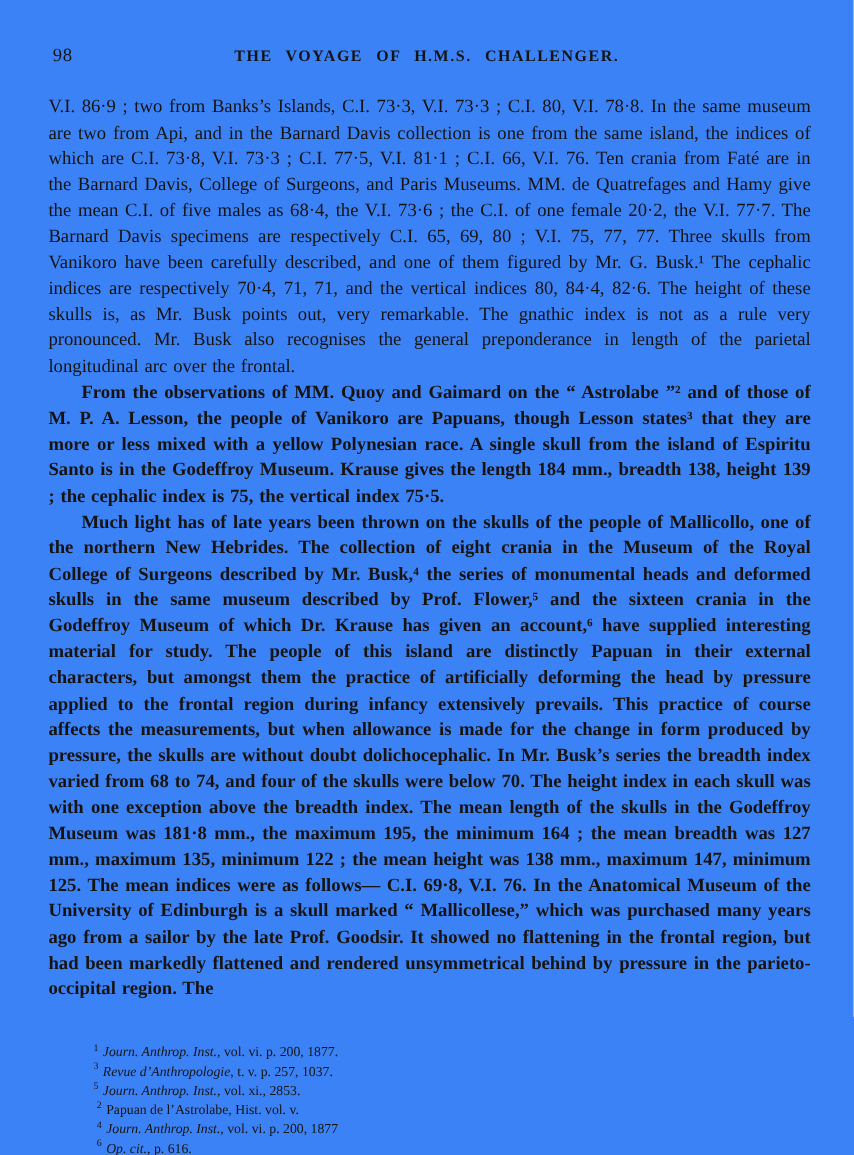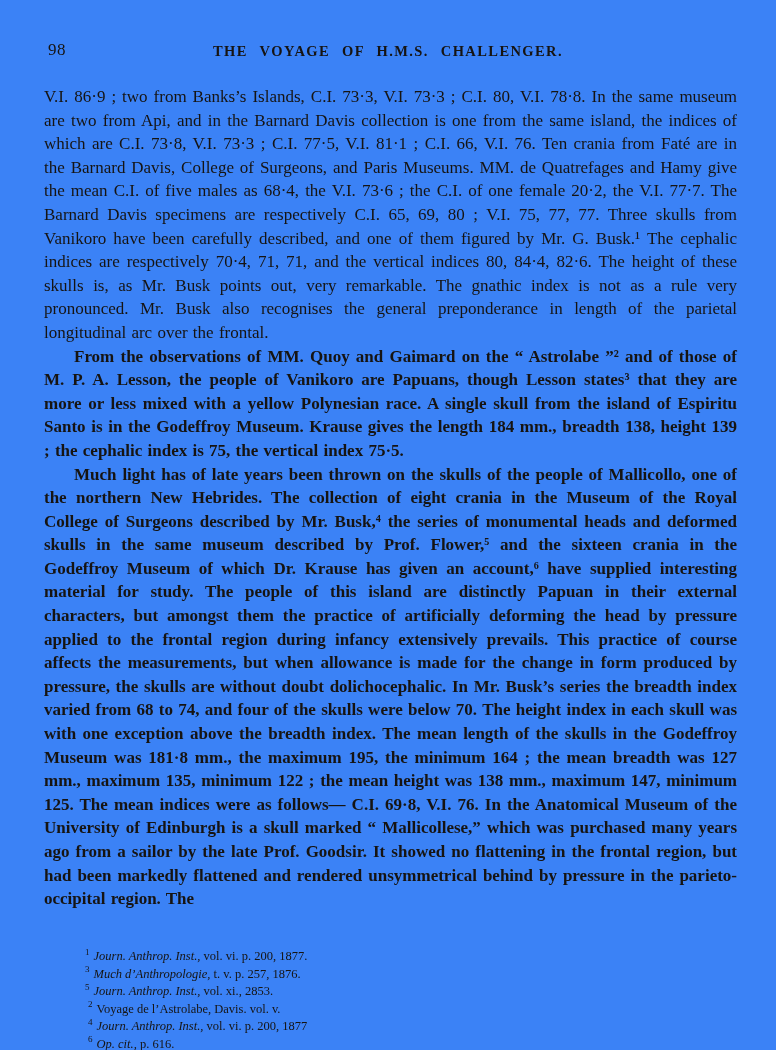--- a/index.html
+++ b/index.html
@@ -91,29 +91,29 @@
     <p class="para indented">From the observations of MM. Quoy and Gaimard on the “ Astrolabe ”² and of those of M. P. A. Lesson, the people of Vanikoro are Papuans, though Lesson states³ that they are more or less mixed with a yellow Polynesian race.  A single skull from the island of Espiritu Santo is in the Godeffroy Museum.  Krause gives the length 184 mm., breadth 138, height 139 ; the cephalic index is 75, the vertical index 75·5.</p>
     <p class="para indented">Much light has of late years been thrown on the skulls of the people of Mallicollo, one of the northern New Hebrides.  The collection of eight crania in the Museum of the Royal College of Surgeons described by Mr. Busk,⁴ the series of monumental heads and deformed skulls in the same museum described by Prof. Flower,⁵ and the sixteen crania in the Godeffroy Museum of which Dr. Krause has given an account,⁶ have supplied interesting material for study.  The people of this island are distinctly Papuan in their external characters, but amongst them the practice of artificially deforming the head by pressure applied to the frontal region during infancy extensively prevails.  This practice of course affects the measurements, but when allowance is made for the change in form produced by pressure, the skulls are without doubt dolichocephalic.  In Mr. Busk’s series the breadth index varied from 68 to 74, and four of the skulls were below 70.  The height index in each skull was with one exception above the breadth index.  The mean length of the skulls in the Godeffroy Museum was 181·8 mm., the maximum 195, the minimum 164 ; the mean breadth was 127 mm., maximum 135, minimum 122 ; the mean height was 138 mm., maximum 147, minimum 125.  The mean indices were as follows— C.I. 69·8, V.I. 76.  In the Anatomical Museum of the University of Edinburgh is a skull marked “ Mallicollese,” which was purchased many years ago from a sailor by the late Prof. Goodsir.  It showed no flattening in the frontal region, but had been markedly flattened and rendered unsymmetrical behind by pressure in the parieto-occipital region.  The</p>
   </div>
 
   <div class="footnotes">
     <div class="fn-col left">
       <div class="footnote">
         <span class="fn-marker">1</span><i>Journ. Anthrop. Inst.,</i><span> vol. vi. p. 200, 1877.</span>
       </div>
       <div class="footnote">
-        <span class="fn-marker">3</span><i>Much d’Anthropologie,</i><span> t. v. p. 257, 1876.</span>
+        <span class="fn-marker">3</span><i>Revue d’Anthropologie,</i><span> t. v. p. 257, 1037.</span>
       </div>
       <div class="footnote">
         <span class="fn-marker">5</span><i>Journ. Anthrop. Inst.,</i><span> vol. xi., 2853.</span>
       </div>
     </div>
     <div class="fn-col right">
       <div class="footnote">
-        <span class="fn-marker">2</span><i></i><span>Voyage de l’Astrolabe, Davis. vol. v.</span>
+        <span class="fn-marker">2</span><i></i><span>Papuan de l’Astrolabe, Hist. vol. v.</span>
       </div>
       <div class="footnote">
         <span class="fn-marker">4</span><i>Journ. Anthrop. Inst.,</i><span> vol. vi. p. 200, 1877</span>
       </div>
       <div class="footnote">
         <span class="fn-marker">6</span><i>Op. cit.,</i><span> p. 616.</span>
       </div>
     </div>
   </div>
 

